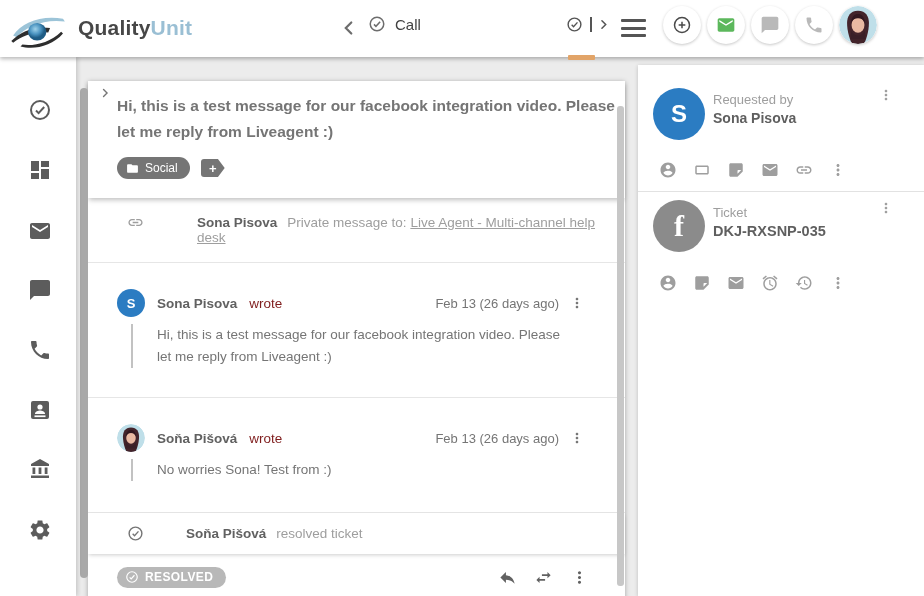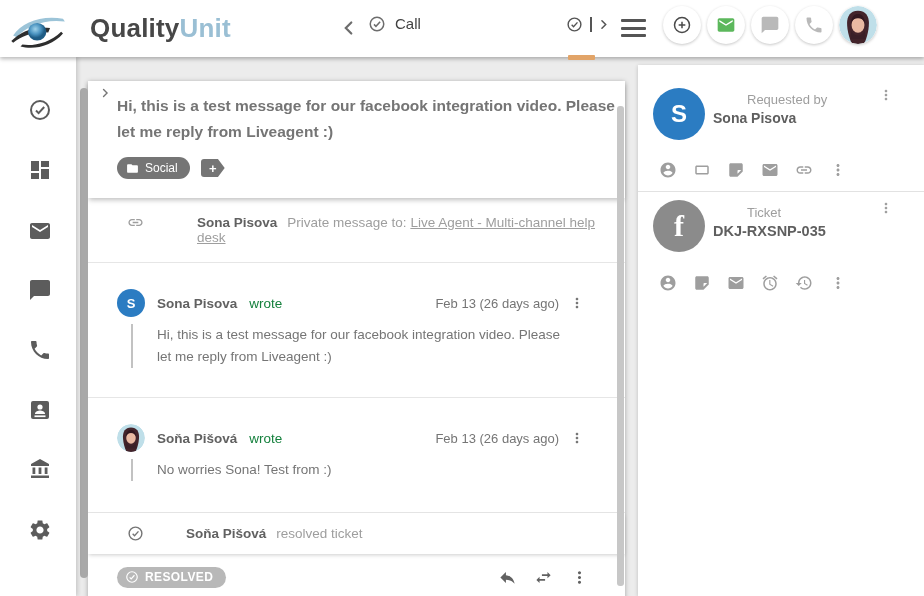--- a/index.html
+++ b/index.html
@@ -4,24 +4,24 @@
 <style>
   * { margin:0; padding:0; box-sizing:border-box; }
   html,body { width:924px; height:596px; overflow:hidden; background:#ececec;
     font-family:"Liberation Sans","DejaVu Sans",sans-serif; }
 
   
   .topbar { position:absolute; left:0; top:0; width:924px; height:57px; background:#fff;
     box-shadow:0 2px 4px rgba(0,0,0,.28); z-index:40; }
   .brand { position:absolute; left:8px; top:4px; display:flex; align-items:center; cursor:pointer; }
   .brand svg { width:62px; height:48px; }
-  .brand-text { font-size:26px; font-weight:bold; letter-spacing:.2px; margin-left:20px; }
+  .brand-text { font-size:21px; font-weight:bold; letter-spacing:.2px; margin-left:8px; }
   .brand-primary { color:#474747; } .brand-secondary { color:#9abfd4; }
   .tb-chev { position:absolute; top:17px; width:22px; height:22px; color:#6d6d6d; cursor:pointer; }
-  .call-tab { position:absolute; left:368px; top:15px; display:flex; align-items:flex-start; gap:9px;
+  .call-tab { position:absolute; left:368px; top:15px; display:flex; align-items:center; gap:9px;
     color:#424242; font-size:15px; cursor:pointer; }
   .call-tab svg { width:18px; height:18px; color:#6d6d6d; }
   .ticket-tab { position:absolute; left:566px; top:16px; display:flex; align-items:center; gap:4px; cursor:pointer; }
   .ticket-tab svg { width:17px; height:17px; color:#555; }
   .ibeam { width:2px; height:15px; background:#555; margin-left:3px; }
   .tab-underline { position:absolute; left:568px; top:55px; width:27px; height:5px;
     background:#e2a468; border-radius:1px; }
   .hamburger { position:absolute; left:621px; top:17px; width:25px; height:22px; cursor:pointer;
     display:flex; flex-direction:column; justify-content:space-between; padding:2px 0; }
   .hamburger span { display:block; height:3px; background:#555; border-radius:1px; }
@@ -67,21 +67,21 @@
   a.plink { color:#9e9e9e; text-decoration:underline; cursor:pointer; }
 
   .msg { padding-top:26px; }
   .msg-1 { height:135px; } .msg-2 { height:115px; }
   .msg-head { display:flex; align-items:center; padding:0 40px 0 29px; }
   .msg-avatar { width:28px; height:28px; border-radius:50%; flex:none; overflow:hidden; }
   .msg-avatar.blue { background:#2b7cc2; color:#fff; display:flex; align-items:center; justify-content:center;
     font-size:13px; font-weight:bold; }
   .msg-avatar svg { width:28px; height:28px; display:block; }
   .msg-name { margin-left:12px; font-size:13.5px; font-weight:bold; color:#616161; }
-  .msg-wrote { margin-left:12px; font-size:13.5px; color:#15803d; }
+  .msg-wrote { margin-left:12px; font-size:13.5px; color:#7f1d1d; }
   .msg-date { margin-left:auto; font-size:13px; color:#757575; }
   .msg-dots { margin-left:10px; width:16px; height:16px; color:#757575; cursor:pointer; flex:none; }
   .msg-body { margin:7px 0 0 43px; border-left:2px solid #c2c2c2; padding-left:24px;
     font-size:13.5px; color:#757575; line-height:22px; max-width:440px; }
 
   .row-resolved { height:41px; display:flex; align-items:center; padding-left:39px;
     border-bottom:none; box-shadow:0 2px 4px -1px rgba(0,0,0,.2); z-index:5; }
   .row-resolved svg { width:17px; height:17px; color:#757575; flex:none; }
   .row-resolved .txt { margin-left:2px; font-size:13.5px; color:#9e9e9e; }
 
@@ -99,21 +99,21 @@
   .right-panel { position:absolute; left:638px; top:65px; width:286px; height:531px; background:#fff;
     box-shadow:0 1px 4px rgba(0,0,0,.2); }
   .rp-card { position:relative; }
   .rp-requester { height:127px; border-bottom:1px solid #e2e2e2; }
   .rp-ticket { height:118px; }
   .rp-avatar { position:absolute; left:15px; width:52px; height:52px; border-radius:50%;
     color:#fff; display:flex; align-items:center; justify-content:center; }
   .rp-avatar.blue { background:#2b7cc2; top:23px; font-size:24px; font-weight:bold; }
   .rp-avatar.gray { background:#8b8b8b; top:8px; font-size:30px; font-weight:bold;
     font-family:"Liberation Serif","DejaVu Serif",serif; }
-  .rp-label { position:absolute; left:75px; font-size:13px; color:#9e9e9e;margin-left:34px; }
+  .rp-label { position:absolute; left:75px; font-size:13px; color:#9e9e9e; }
   .rp-name  { position:absolute; left:75px; font-size:14px; font-weight:bold; color:#5f5f5f; }
   .card-dots { position:absolute; right:30px; width:16px; height:16px; color:#9e9e9e; cursor:pointer; }
   .rp-icons { position:absolute; left:21px; display:flex; align-items:center; gap:16px; color:#9e9e9e; }
   .rp-icons .ic { width:18px; height:18px; cursor:pointer; }
   .rp-icons svg { width:18px; height:18px; }
 </style>
 </head>
 <body>
 
 <svg width="0" height="0" style="position:absolute">

